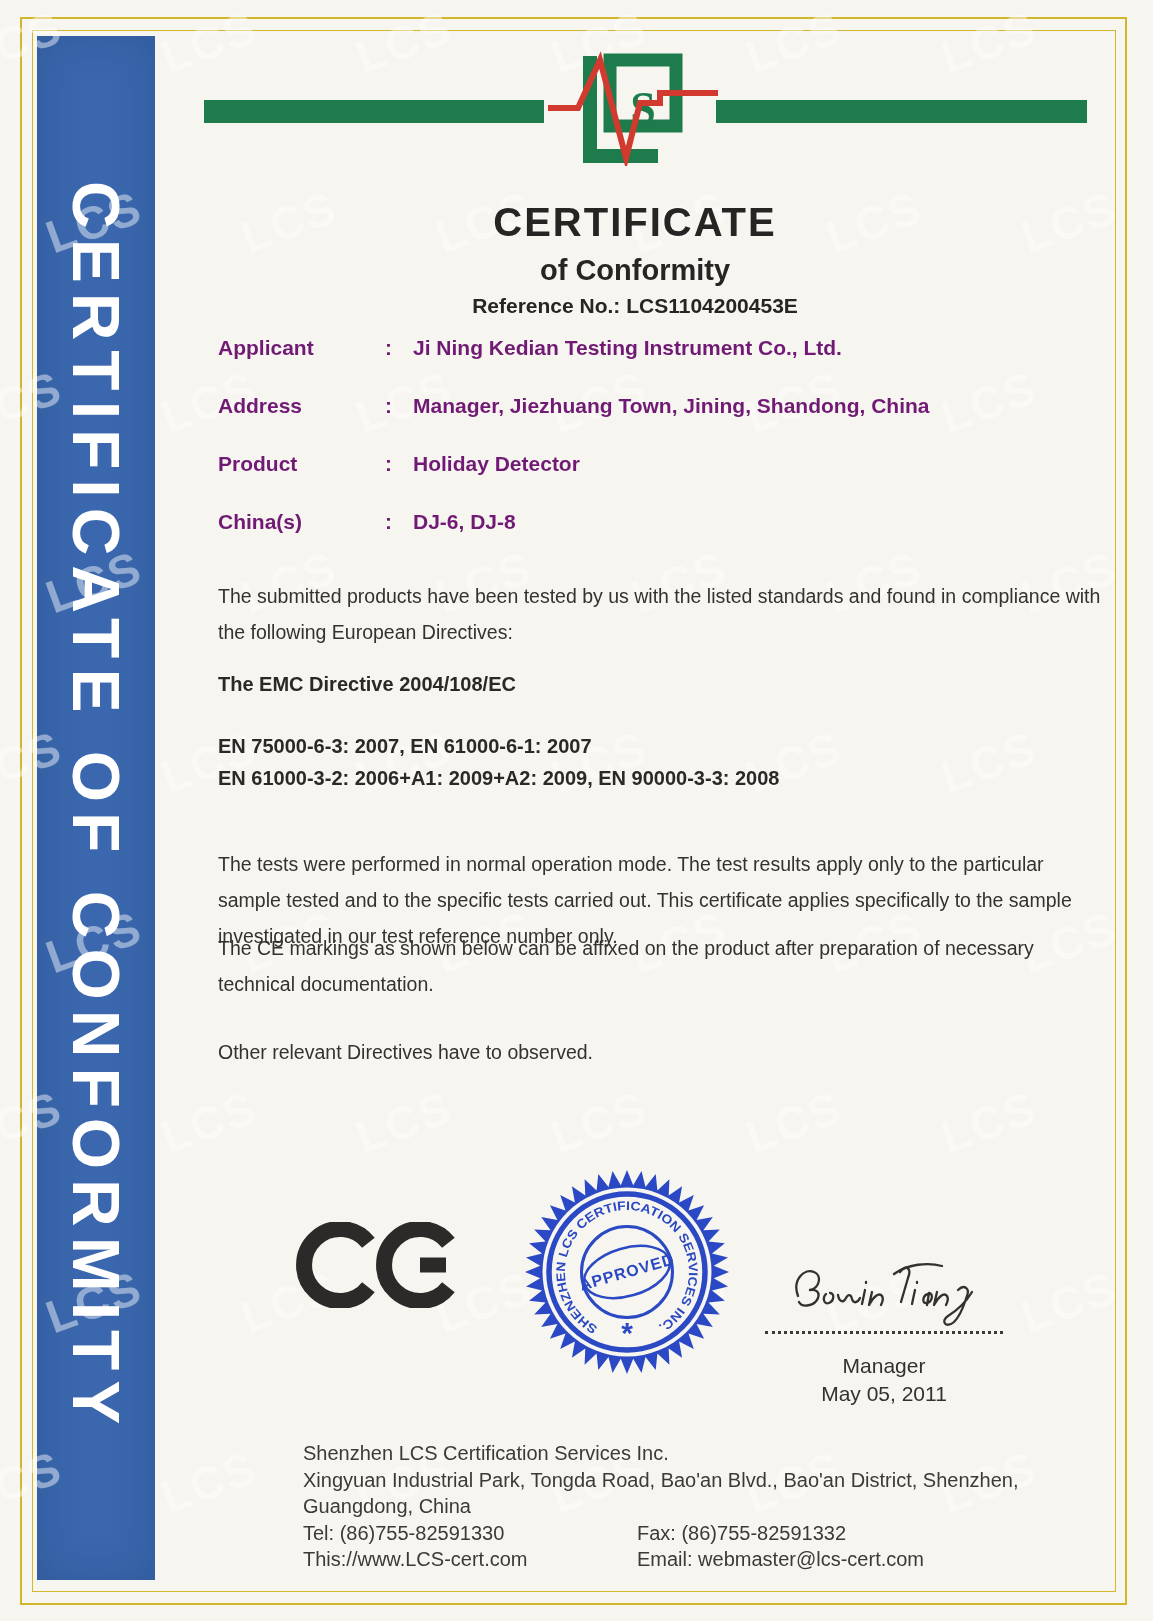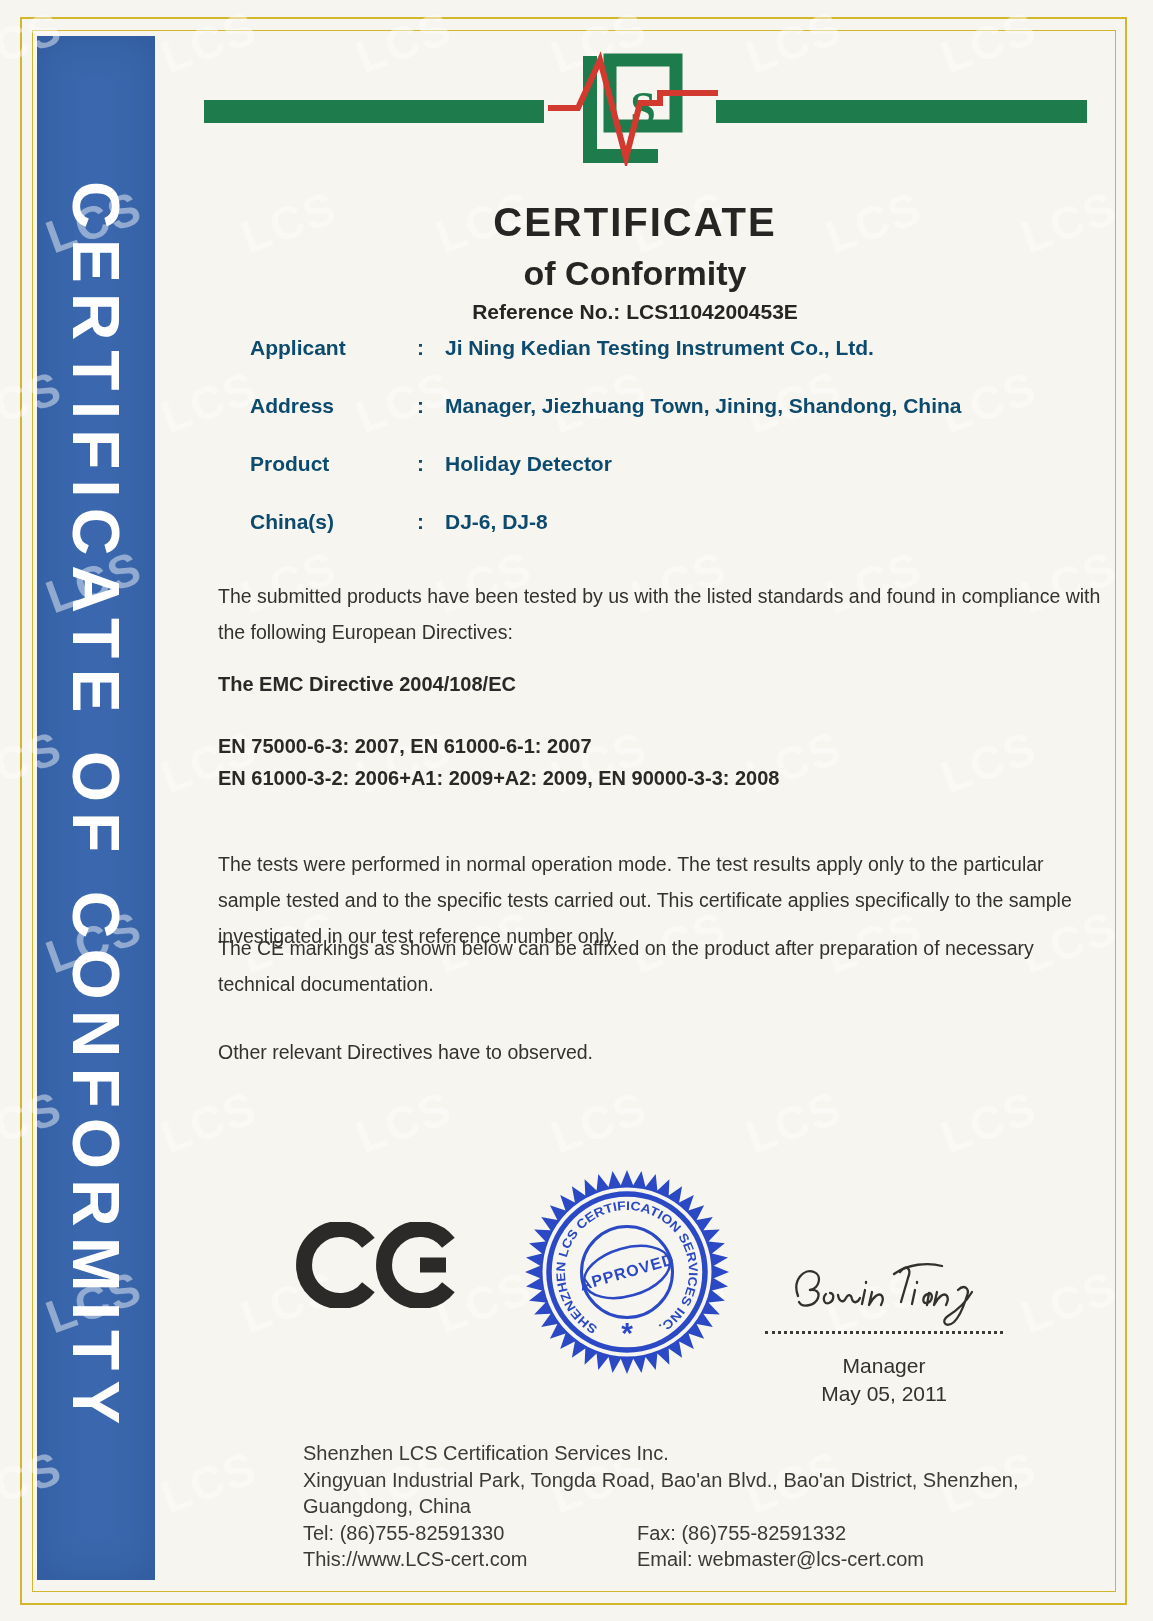--- a/index.html
+++ b/index.html
@@ -21,24 +21,24 @@
   #watermarks{position:absolute;inset:0;pointer-events:none;}
   .wm{position:absolute;font-weight:bold;font-size:46px;letter-spacing:2px;color:rgba(255,255,255,.45);transform:rotate(-20deg);}
 
   .bar{position:absolute;top:100px;height:23px;background:var(--bar-green);}
   .bar-left{left:204px;width:340px;}
   .bar-right{left:716px;width:371px;}
   .logo{position:absolute;left:548px;top:46px;width:170px;height:120px;}
 
   .title-block{position:absolute;left:155px;top:200px;width:960px;text-align:center;color:#262523;}
   .title-main{font-size:40px;font-weight:bold;letter-spacing:2px;}
-  .title-sub{font-size:34px;font-weight:bold;margin-top:9px;}
+  .title-sub{font-size:29px;font-weight:bold;margin-top:9px;}
   .title-ref{font-size:21px;font-weight:bold;margin-top:7px;}
 
-  .field-row{position:absolute;left:218px;display:flex;font-size:21px;font-weight:bold;color:#0c4a6e;margin-left:32px;}
+  .field-row{position:absolute;left:218px;display:flex;font-size:21px;font-weight:bold;color:#701a75;}
   .field-label{width:167px;}
   .field-colon{width:28px;}
   .para{position:absolute;left:218px;width:890px;font-size:19.5px;line-height:36px;color:#33322f;}
   .bold-line{position:absolute;left:218px;width:890px;font-size:20px;font-weight:bold;line-height:32px;color:#2a2927;}
 
   .ce-mark{position:absolute;left:296px;top:1222px;width:160px;height:86px;}
   .seal{position:absolute;left:522px;top:1167px;width:210px;height:210px;}
 
   .signature-svg{position:absolute;left:782px;top:1238px;width:210px;height:100px;}
   .sig-line{position:absolute;left:765px;top:1331px;width:238px;border-bottom:3px dotted #3c3b39;}

